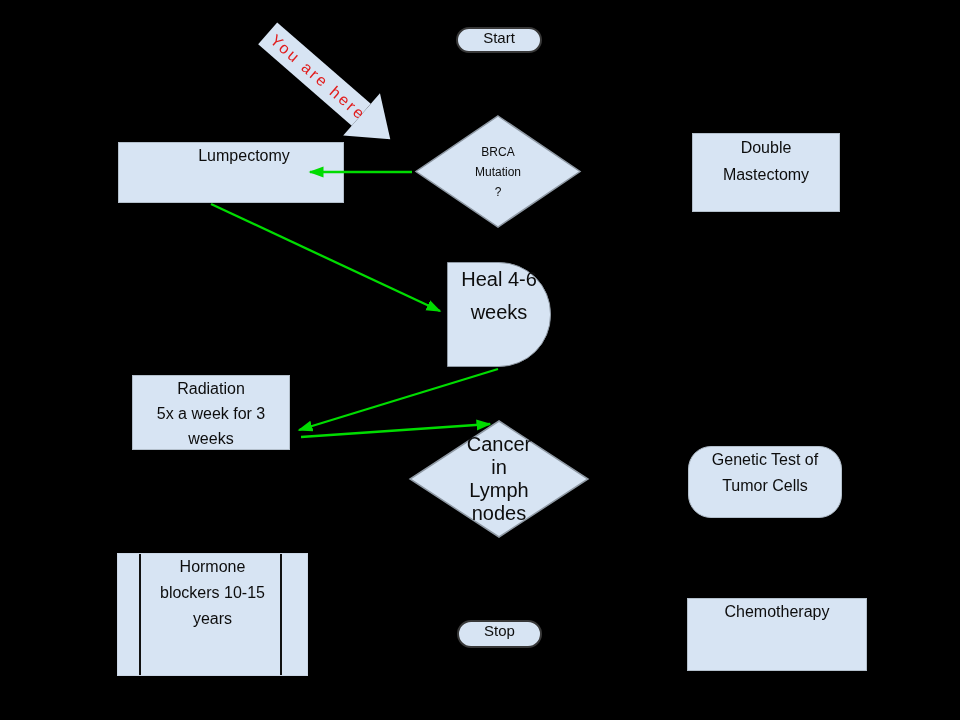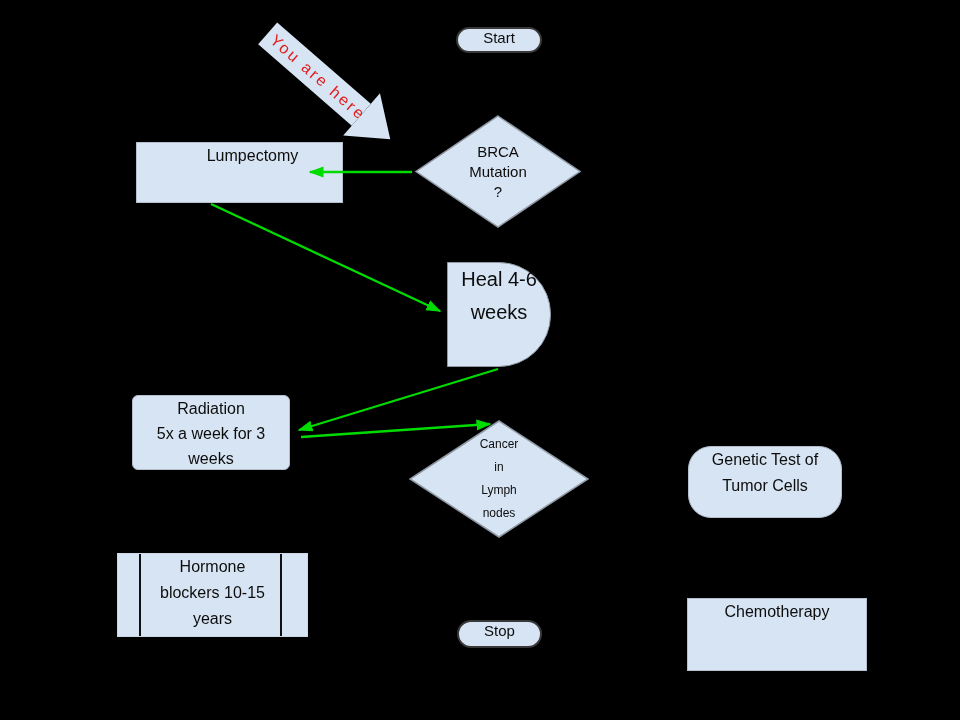--- a/index.html
+++ b/index.html
@@ -37,21 +37,21 @@
     border:1px solid var(--shape-stroke,#9aa5b1);
     border-radius:0 52px 52px 0;
     font-size:20px;line-height:33px;
   }
   .diamond-wrap{position:absolute;}
   .diamond-wrap svg{position:absolute;left:0;top:0;}
   .diamond-label{
     position:absolute;left:0;top:0;width:100%;height:100%;
     display:flex;align-items:center;justify-content:center;
     text-align:center;white-space:pre-line;
-    font-size:15px;color:var(--text,#0d0d0d);
+    font-size:12px;color:var(--text,#0d0d0d);
   }
   .predefined{
     background:var(--fill,#d7e4f3);
     border:1px solid rgba(180,192,205,.35);
     font-size:16px;line-height:26px;
   }
   .predefined .bar{
     position:absolute;top:0;bottom:0;width:2px;
     background:#111;
   }
@@ -98,52 +98,56 @@
 
   <div class="diamond-wrap" style="left:414px;top:115px;width:168px;height:113px;">
     <svg width="168" height="113">
       <polygon class="diamond-poly" points="84,1 166,56.5 84,112 2,56.5"></polygon>
     </svg>
     <div class="diamond-label" style="line-height:20px;">BRCA
 Mutation
 ?</div>
   </div>
 
-  <div class="node process" style="left:136px;top:142px;width:207px;height:61px;padding-left:26px;">
+  <div class="node process" style="left:118px;top:142px;width:226px;height:61px;padding-left:26px;">
     <span>Lumpectomy</span>
   </div>
 
+  <div class="node process" style="left:692px;top:133px;width:148px;height:79px;line-height:27px;">
+    <span>Double
+Mastectomy</span>
+  </div>
 
   <div class="node delay" style="left:447px;top:262px;width:104px;height:105px;">
     <span>Heal 4-6
 weeks</span>
   </div>
 
-  <div class="node process" style="left:132px;top:395px;width:158px;height:75px;border-radius:6px;">
+  <div class="node process" style="left:132px;top:375px;width:158px;height:75px;">
     <span>Radiation
 5x a week for 3
 weeks</span>
   </div>
 
   <div class="diamond-wrap" style="left:408px;top:420px;width:182px;height:118px;">
     <svg width="182" height="118">
       <polygon class="diamond-poly" points="91,1 180,59 91,117 2,59"></polygon>
     </svg>
-    <div class="diamond-label" style="line-height:23px;font-size:12px;">Cancer
+    <div class="diamond-label" style="line-height:23px;font-size:20px;">Cancer
 in
 Lymph
 nodes</div>
   </div>
 
   <div class="node process" style="left:688px;top:446px;width:154px;height:72px;line-height:26px;border-radius:23px;">
     <span>Genetic Test of
 Tumor Cells</span>
   </div>
 
-  <div class="node predefined" style="left:117px;top:553px;width:191px;height:84px;">
+  <div class="node predefined" style="left:117px;top:553px;width:191px;height:123px;">
     <div class="bar" style="left:21px;"></div>
     <div class="bar" style="right:25px;"></div>
     <span>Hormone
 blockers 10-15
 years</span>
   </div>
 
   <div class="node terminator" style="left:457px;top:620px;width:85px;height:28px;">
     <span>Stop</span>
   </div>

